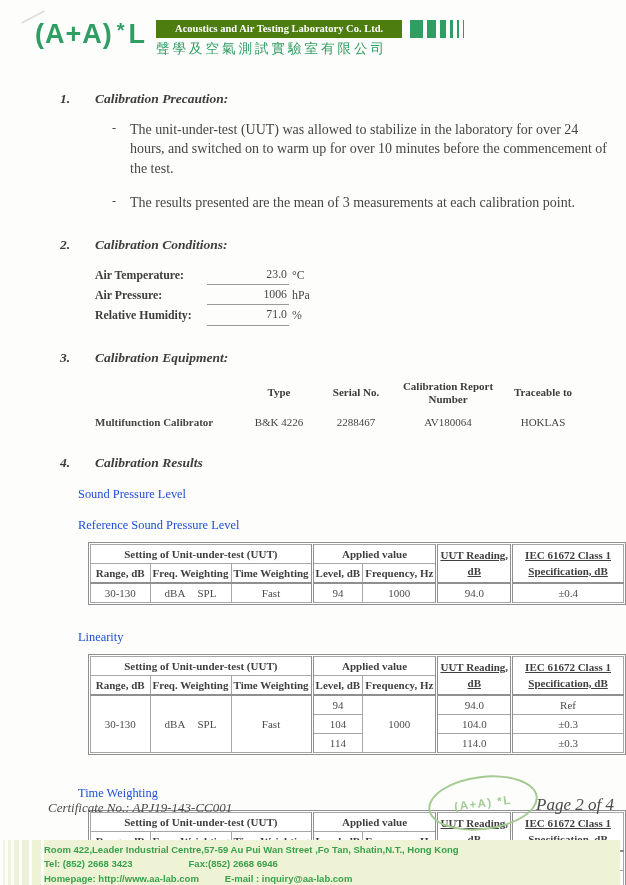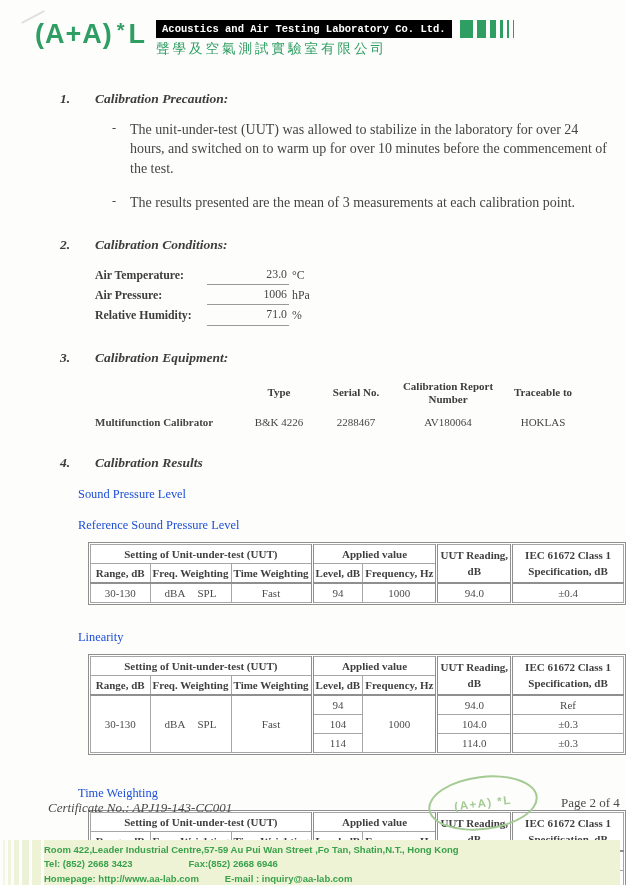--- a/index.html
+++ b/index.html
@@ -9,22 +9,22 @@
   }
   
   .pencil{position:absolute;top:16px;left:20px;width:26px;height:2px;background:#c9c9c9;
     transform:rotate(-28deg);opacity:.55;border-radius:2px;}
   .hdr{display:flex;align-items:flex-start;padding:20px 0 0 35px;}
   .logo{font-family:"Liberation Sans",sans-serif;font-weight:bold;font-size:27px;
     color:#2f9e63;letter-spacing:1px;line-height:1;white-space:nowrap;}
   .logo .star{font-size:20px;vertical-align:6px;margin:0 3px 0 4px;}
   .hdr-right{margin-left:10px;}
   .banner-row{display:flex;align-items:stretch;height:18px;}
-  .banner{background:#000000;color:#fff;font-family:Liberation Mono, monospace;
-    font-weight:bold;font-size:10.5px;line-height:18px;padding:0 6px;white-space:nowrap;}
+  .banner{background:#4d7c0f;color:#fff;font-family:Liberation Serif, serif;
+    font-weight:bold;font-size:10.5px;line-height:18px;padding:0 19px;white-space:nowrap;}
   .bars{display:flex;align-items:stretch;margin-left:4px;}
   .bars div{background:#2f9e63;margin-left:4px;}
   .b1{width:13px}.b2{width:9px}.b3{width:6px}.b4{width:3px}.b5{width:2px}.b6{width:1px}
   .company-zh{color:#2f9e63;font-size:13.5px;letter-spacing:3px;margin-top:2px;
     font-family:"Liberation Sans",sans-serif;}
   
   .sec-h{display:flex;font-weight:bold;font-style:italic;font-size:13.5px;color:#3d3d3d;}
   .sec-h .num{width:35px;margin-left:60px;}
   .s1{margin-top:33px;}
   .bullets{margin:13px 0 0 112px;}
@@ -52,27 +52,27 @@
   
   .tbl-wrap{margin:9px 0 0 88px;}
   .tbl-frame{display:inline-block;border:1px solid #8f8f8f;padding:1px;background:#fff;}
   table.cal{border-collapse:collapse;border:1px solid #6d28d9;table-layout:fixed;
     font-size:11px;color:#4c4c4c;}
   table.cal th,table.cal td{border:1px solid #a6a6a6;padding:1px 2px;text-align:center;
     height:16px;overflow:hidden;white-space:nowrap;}
   table.cal th{font-weight:bold;color:#3f3f3f;}
   .bl2{border-left:3px double #8f8f8f !important;}
   tr.fd > th, tr.fd > td{border-top:2px solid #8f8f8f;}
-  .two-line div{line-height:1.45;}
+  .two-line div{line-height:1.45;text-decoration:underline;}
   .fwcell{display:flex;justify-content:space-evenly;}
   .sub-lin{margin-top:21px;}
   .sub-tw{margin-top:27px;}
   
   .cert{position:absolute;left:48px;top:800px;font-style:italic;font-size:13px;color:#4a4a4a;}
-  .pageno{position:absolute;left:561px;top:795px;font-size:13px;color:#4a4a4a;}
+  .pageno{position:absolute;left:536px;top:795px;font-style:italic;font-size:17px;color:#4a4a4a;}
   .stamp{position:absolute;left:428px;top:776px;width:106px;height:50px;
     border:2px solid #a3cb93;border-radius:50%;transform:rotate(-7deg);
     display:flex;align-items:center;justify-content:center;}
   .stamp span{font-family:"Liberation Sans",sans-serif;font-size:11.5px;font-weight:bold;
     color:#a3cb93;letter-spacing:1.5px;}
   .footer{position:absolute;left:0;top:840px;width:626px;height:45px;display:flex;}
   .fbars{display:flex;align-items:stretch;width:44px;flex:none;}
   .fbars div{margin-left:3px;}
   .fb1{width:2px;background:#f3f6e4;}
   .fb2{width:3px;background:#eff4dd;}

